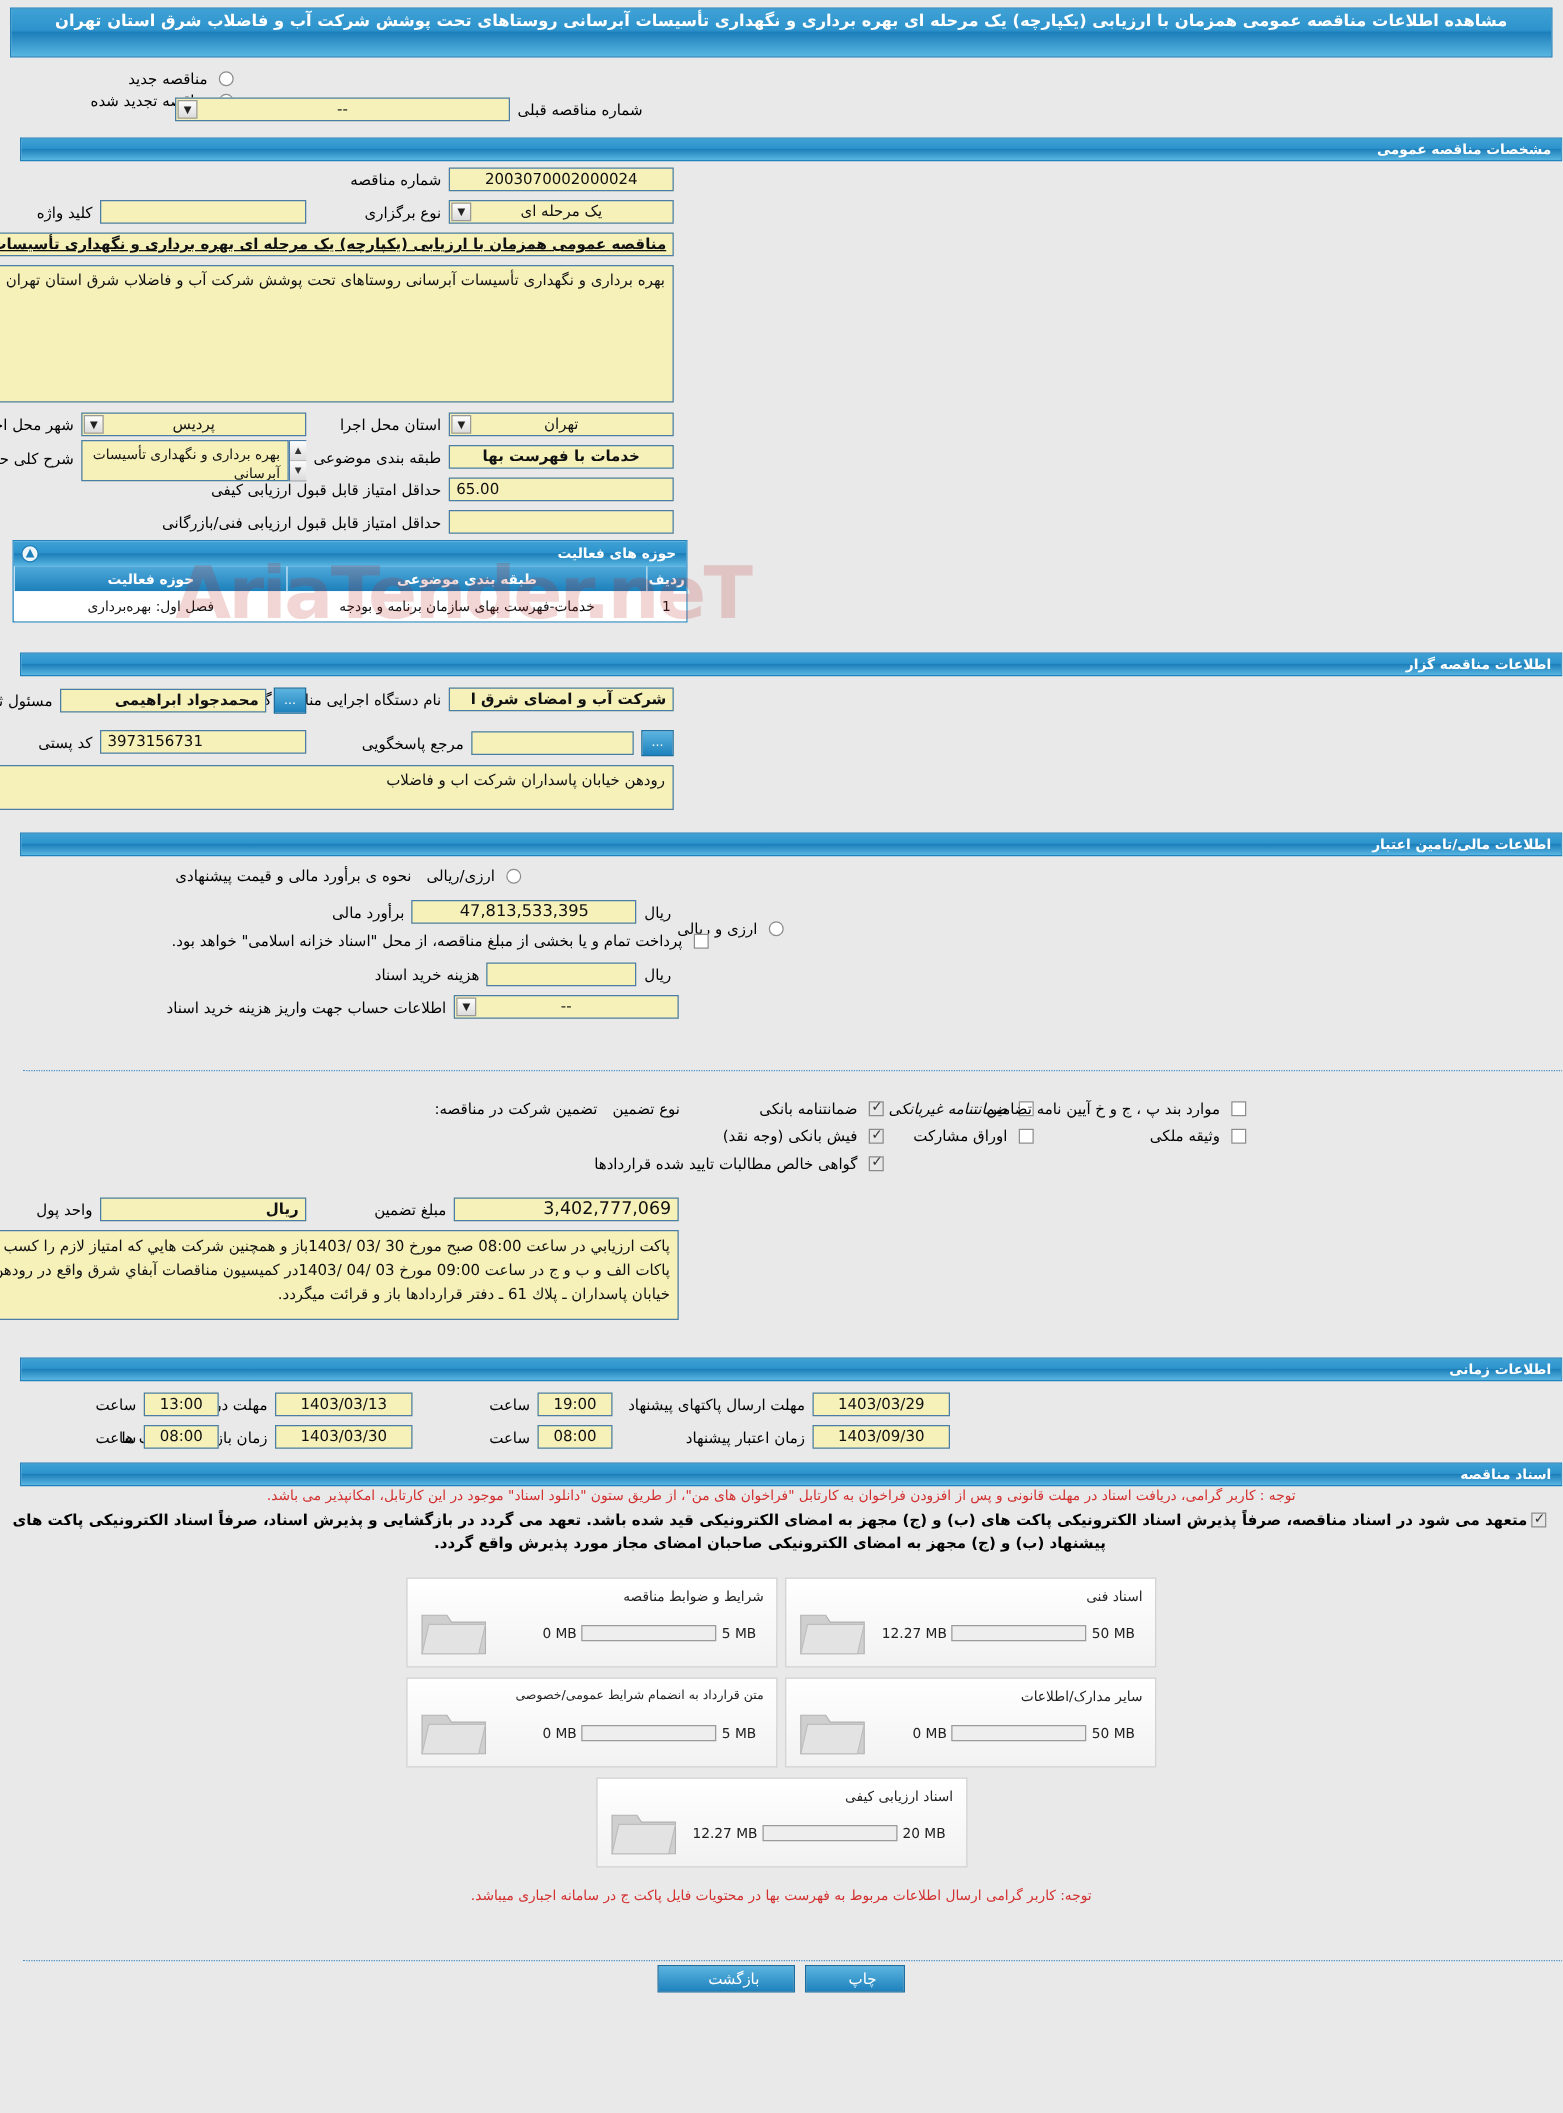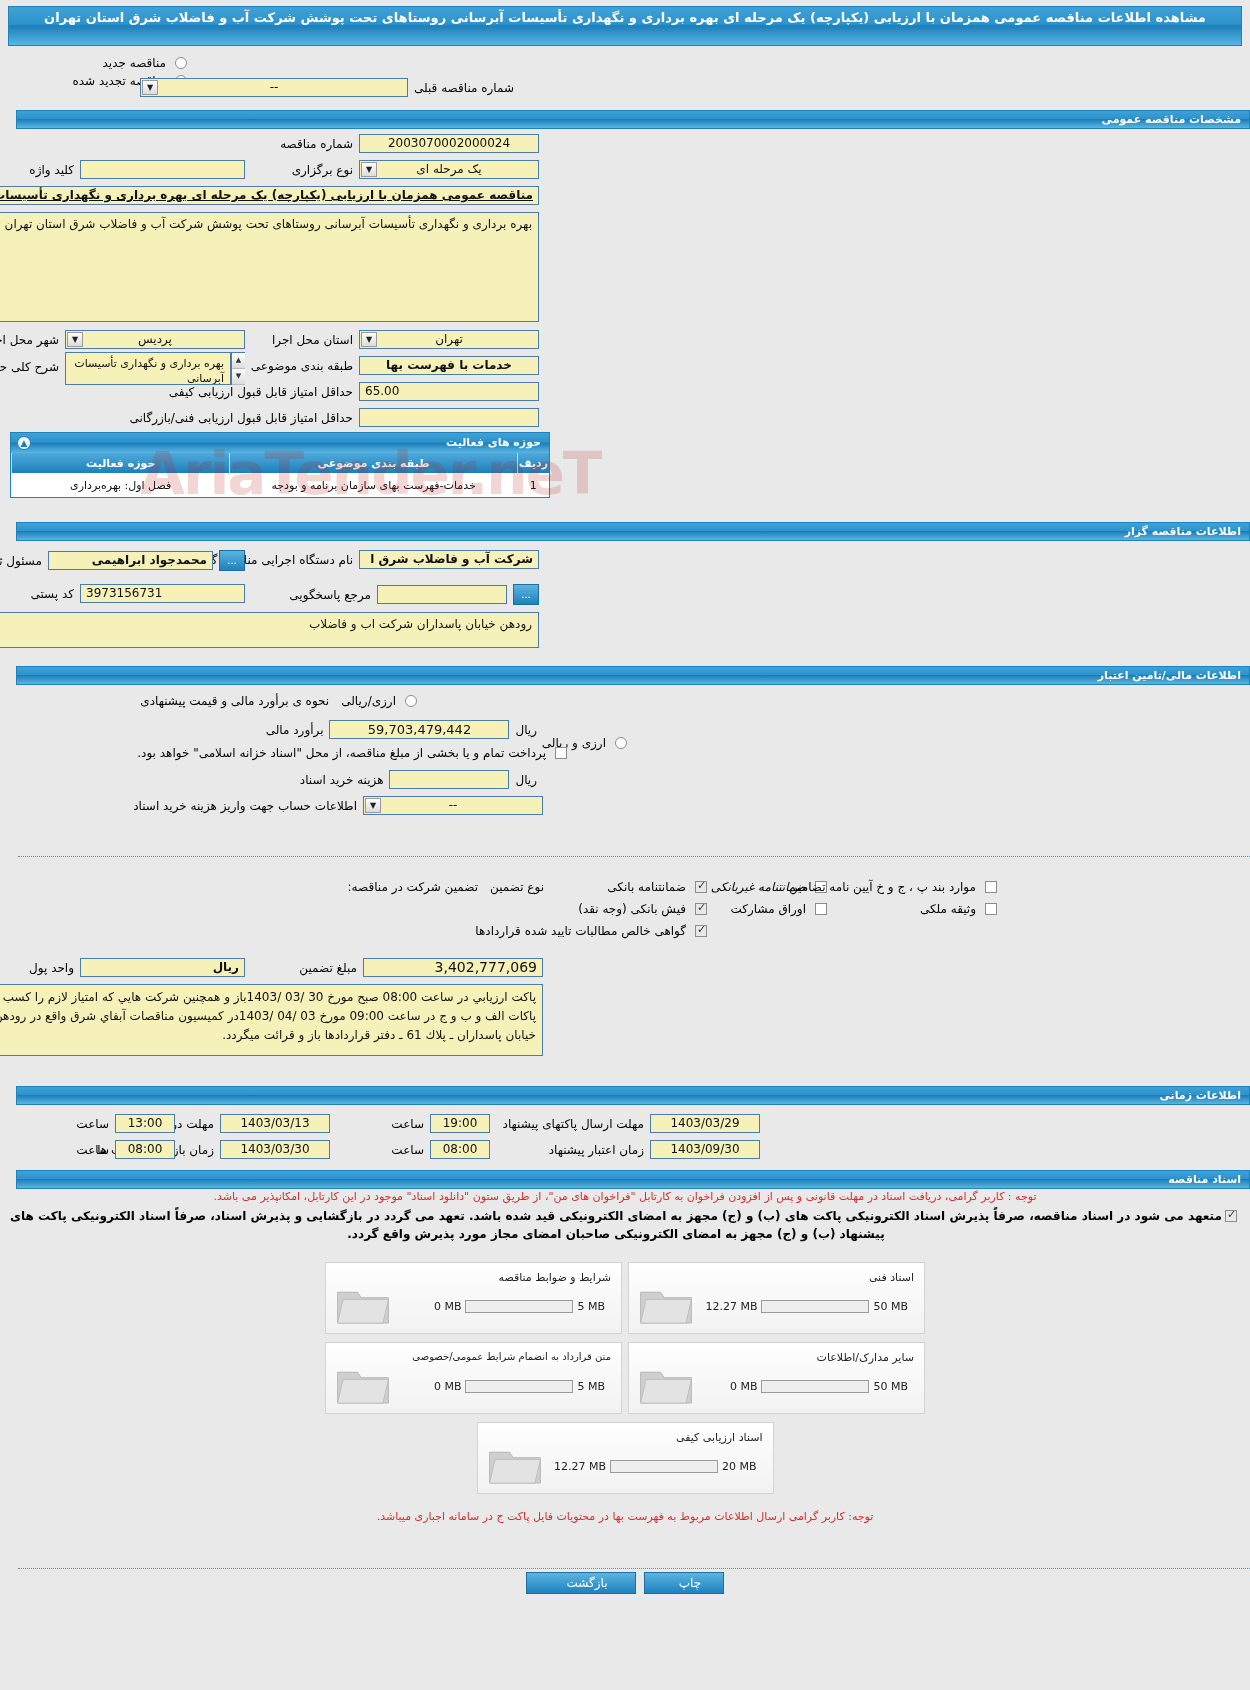--- a/index.html
+++ b/index.html
@@ -362,21 +362,21 @@
       </tbody>
     </table>
   </div>
 
   <div class="wm">AriaTender.neT</div>
 
   <div class="bar abs" style="top:518px; left:8px; width:1234px;">اطلاعات مناقصه گزار</div>
 
   <div class="abs" style="top:546px; left:0; width:1250px;">
     <div class="row abs" style="top:0; right:711px;">
-      <span class="fld bold" style="width:180px;">شرکت آب و فاضلاب شرق ا</span>
+      <span class="fld bold" style="width:180px;">شرکت آب و امضای شرق ا</span>
       <span class="lbl">نام دستگاه اجرایی مناقصه گزار</span>
     </div>
     <div class="row abs" style="top:0; right:1005px;">
       <span class="btn3" style="margin-left:6px;">...</span>
       <span class="fld bold" style="width:165px;">محمدجواد ابراهیمی</span>
       <span class="lbl">مسئول ثبت مناقصه</span>
     </div>
 
     <div class="row abs" style="top:34px; right:711px;">
       <span class="btn3" style="margin-left:6px;">...</span>
@@ -402,21 +402,21 @@
       <span class="lbl">ارزی و ریالی</span>
     </div>
     <div class="row abs" style="top:0; right:830px;">
       <span class="radio"></span>
       <span class="lbl">ارزی/ریالی</span>
       <span class="lbl">نحوه ی برأورد مالی و قیمت پیشنهادی</span>
     </div>
 
     <div class="row abs" style="top:26px; right:707px;">
       <span class="lbl">ریال</span>
-      <span class="fld num" style="width:180px; text-align:center; font-size:13px;">59,703,479,442</span>
+      <span class="fld num" style="width:180px; text-align:center; font-size:13px;">47,813,533,395</span>
       <span class="lbl">برأورد مالی</span>
     </div>
 
     <div class="row abs" style="top:52px; right:680px;">
       <span class="cbx"></span>
       <span class="lbl">پرداخت تمام و یا بخشی از مبلغ مناقصه، از محل "اسناد خزانه اسلامی" خواهد بود.</span>
     </div>
 
     <div class="row abs" style="top:76px; right:707px;">
       <span class="lbl">ریال</span>

